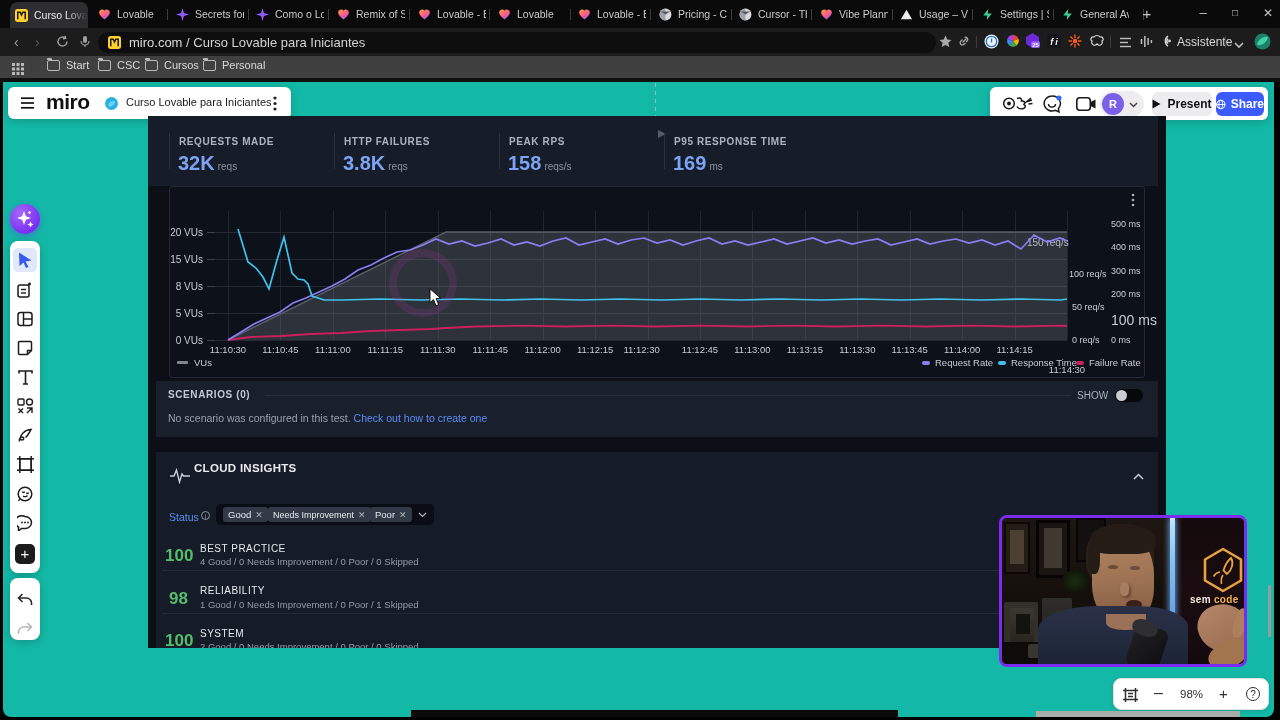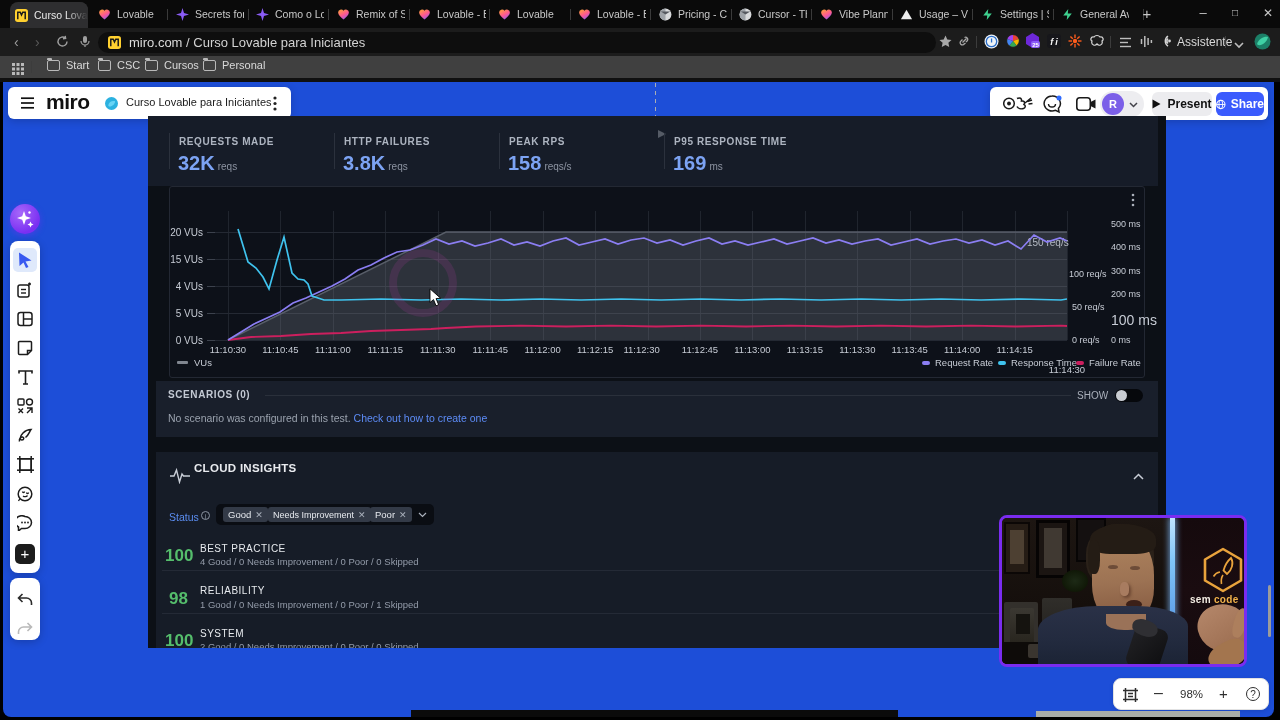--- a/index.html
+++ b/index.html
@@ -18,21 +18,21 @@
   #addrbar { left:0; top:28px; width:1280px; height:28px; background:#1c1c1c; }
   #bookbar { left:0; top:56px; width:1280px; height:22px; background:#404040; }
   #chromeedge { left:0; top:78px; width:1280px; height:4px; background:#101010; }
   .navic { position:absolute; color:#9f9f9f; font-size:13px; }
   #urlpill { position:absolute; left:98px; top:4px; width:838px; height:21px; background:#0e0e0e; border-radius:11px; display:flex; align-items:center; color:#dcdcdc; font-size:13px; }
   .bmitem { position:absolute; top:3px; display:flex; align-items:center; color:#d9d9d9; font-size:11px; }
   .folder { width:13px; height:11px; border:1.2px solid #b9b9b9; border-radius:2px; position:relative; margin-right:6px; }
   .folder:before { content:""; position:absolute; left:-1px; top:-3px; width:5px; height:2px; background:#b9b9b9; border-radius:1px 1px 0 0; }
 
   
-  #page { left:3px; top:82px; width:1271px; height:635px; background:#1d4ed8; border-radius:0 0 8px 8px; }
+  #page { left:3px; top:82px; width:1271px; height:635px; background:#14b8a6; border-radius:0 0 8px 8px; }
 
   
   #mirohead { position:absolute; left:5px; top:5px; width:283px; height:32px; background:#fff; border-radius:6px; box-shadow:0 2px 8px rgba(0,0,0,0.18); }
   #mirologo { font-size:21px; font-weight:bold; color:#111; letter-spacing:-0.5px; }
   #boardtitle { font-size:11px; color:#1a1a1a; white-space:nowrap; }
 
   
   #rightctl { position:absolute; left:987px; top:5px; width:278px; height:33px; background:#fff; border-radius:6px; box-shadow:0 2px 8px rgba(0,0,0,0.18); }
   .pill { position:absolute; border-radius:6px; font-size:12px; font-weight:bold; display:flex; align-items:center; justify-content:center; white-space:nowrap; }
 
@@ -418,21 +418,21 @@
     <div id="chartcard">
       <svg style="position:absolute;left:961px;top:6px" width="4" height="14" viewBox="0 0 4 14">
           <g fill="#aab0ba">
             <circle cx="2" cy="2" r="1.3"></circle>
             <circle cx="2" cy="7" r="1.3"></circle>
             <circle cx="2" cy="12" r="1.3"></circle>
           </g>
         </svg>
       <div class="ylab" style="right:941px;top:40px">20 VUs</div>
       <div class="ylab" style="right:941px;top:67px">15 VUs</div>
-      <div class="ylab" style="right:941px;top:94px">4 VUs</div>
+      <div class="ylab" style="right:941px;top:94px">8 VUs</div>
       <div class="ylab" style="right:941px;top:121px">5 VUs</div>
       <div class="ylab" style="right:941px;top:148px">0 VUs</div>
       <div id="grid">
           <div style="position:absolute;left:58.0px;top:24px;width:1px;height:129px;background:#20252e;"></div>
           <div style="position:absolute;left:110.4px;top:24px;width:1px;height:129px;background:#20252e;"></div>
           <div style="position:absolute;left:162.9px;top:24px;width:1px;height:129px;background:#20252e;"></div>
           <div style="position:absolute;left:215.3px;top:24px;width:1px;height:129px;background:#20252e;"></div>
           <div style="position:absolute;left:267.8px;top:24px;width:1px;height:129px;background:#20252e;"></div>
           <div style="position:absolute;left:320.2px;top:24px;width:1px;height:129px;background:#20252e;"></div>
           <div style="position:absolute;left:372.6px;top:24px;width:1px;height:129px;background:#20252e;"></div>

